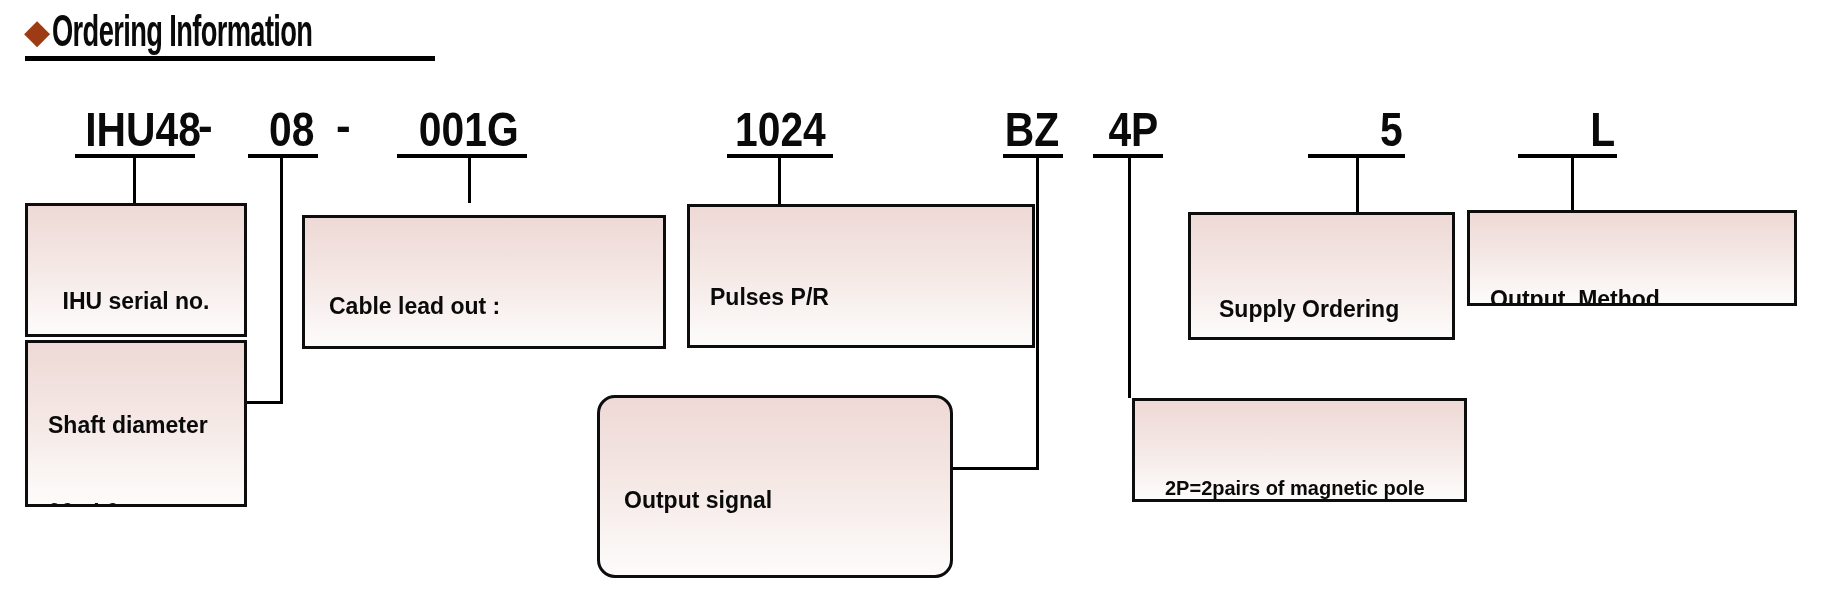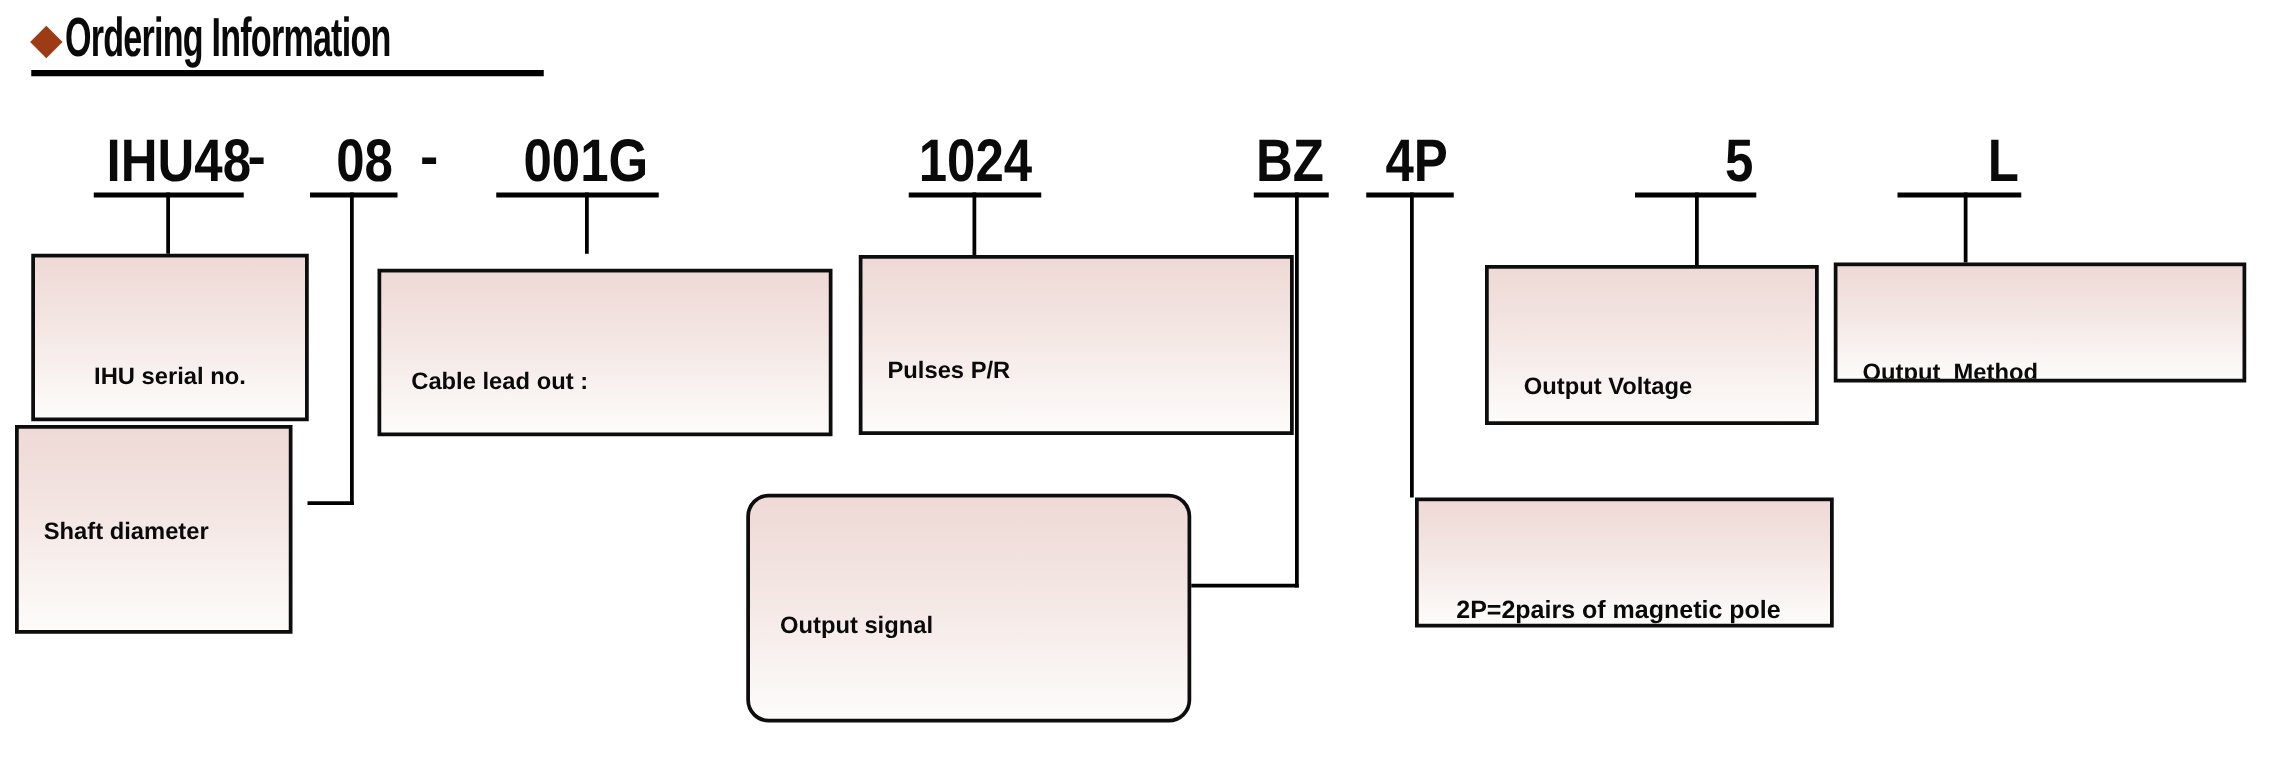--- a/index.html
+++ b/index.html
@@ -23,25 +23,25 @@
   .code-label .t{display:inline-block;transform:scaleX(0.85);transform-origin:center;}
   .code-sep{position:absolute;top:104px;font-size:44px;font-weight:bold;line-height:44px;}
   .underline{position:absolute;top:154px;height:4px;background:#000;}
   
   .vline{position:absolute;width:3px;background:#000;}
   .hline{position:absolute;height:3px;background:#000;}
   
   .box{
     position:absolute;box-sizing:border-box;border:3px solid #0d0d0d;
     background:linear-gradient(180deg,#eed9d6 0%,#f4e7e4 45%,#fdfcfb 100%);
-    font-size:19px;font-weight:bold;white-space:pre;overflow:hidden;
+    font-size:23px;font-weight:bold;white-space:pre;overflow:hidden;
   }
   .box .bl{display:block;}
   .box-serial{left:25px;top:203px;width:222px;height:134px;padding-top:18px;text-align:center;line-height:31px;}
-  .box-shaft{left:12px;top:340px;width:222px;height:167px;padding:10px 0 0 20px;line-height:29px;}
+  .box-shaft{left:25px;top:340px;width:222px;height:167px;padding:10px 0 0 20px;line-height:29px;}
   .box-cable{left:302px;top:203px;width:364px;height:134px;padding:13px 0 0 24px;line-height:30px;margin-top:12px;}
   .box-pulses{left:687px;top:204px;width:348px;height:144px;padding:15px 0 0 20px;line-height:30px;}
   .box-signal{left:597px;top:395px;width:356px;height:183px;padding:10px 0 0 24px;line-height:37px;border-radius:18px;}
   .box-pole{left:1132px;top:398px;width:335px;height:104px;padding:22px 0 0 30px;line-height:26px;font-size:20px;}
   .box-supply{left:1188px;top:212px;width:267px;height:128px;padding:17px 0 0 28px;line-height:31px;}
   .box-method{left:1467px;top:210px;width:330px;height:96px;padding:11px 0 0 20px;line-height:30px;}
 </style>
 </head>
 <body>
 
@@ -117,21 +117,21 @@
   </div>
 
   <div class="box box-pole">
     <span class="bl">2P=2pairs of magnetic pole</span>
     
     
     
   </div>
 
   <div class="box box-supply">
-    <span class="bl">Output Voltage</span>
+    <span class="bl">Supply Ordering</span>
     
   </div>
 
   <div class="box box-method">
     <span class="bl">Output  Method</span>
     
   </div>
 
 </div>
 

